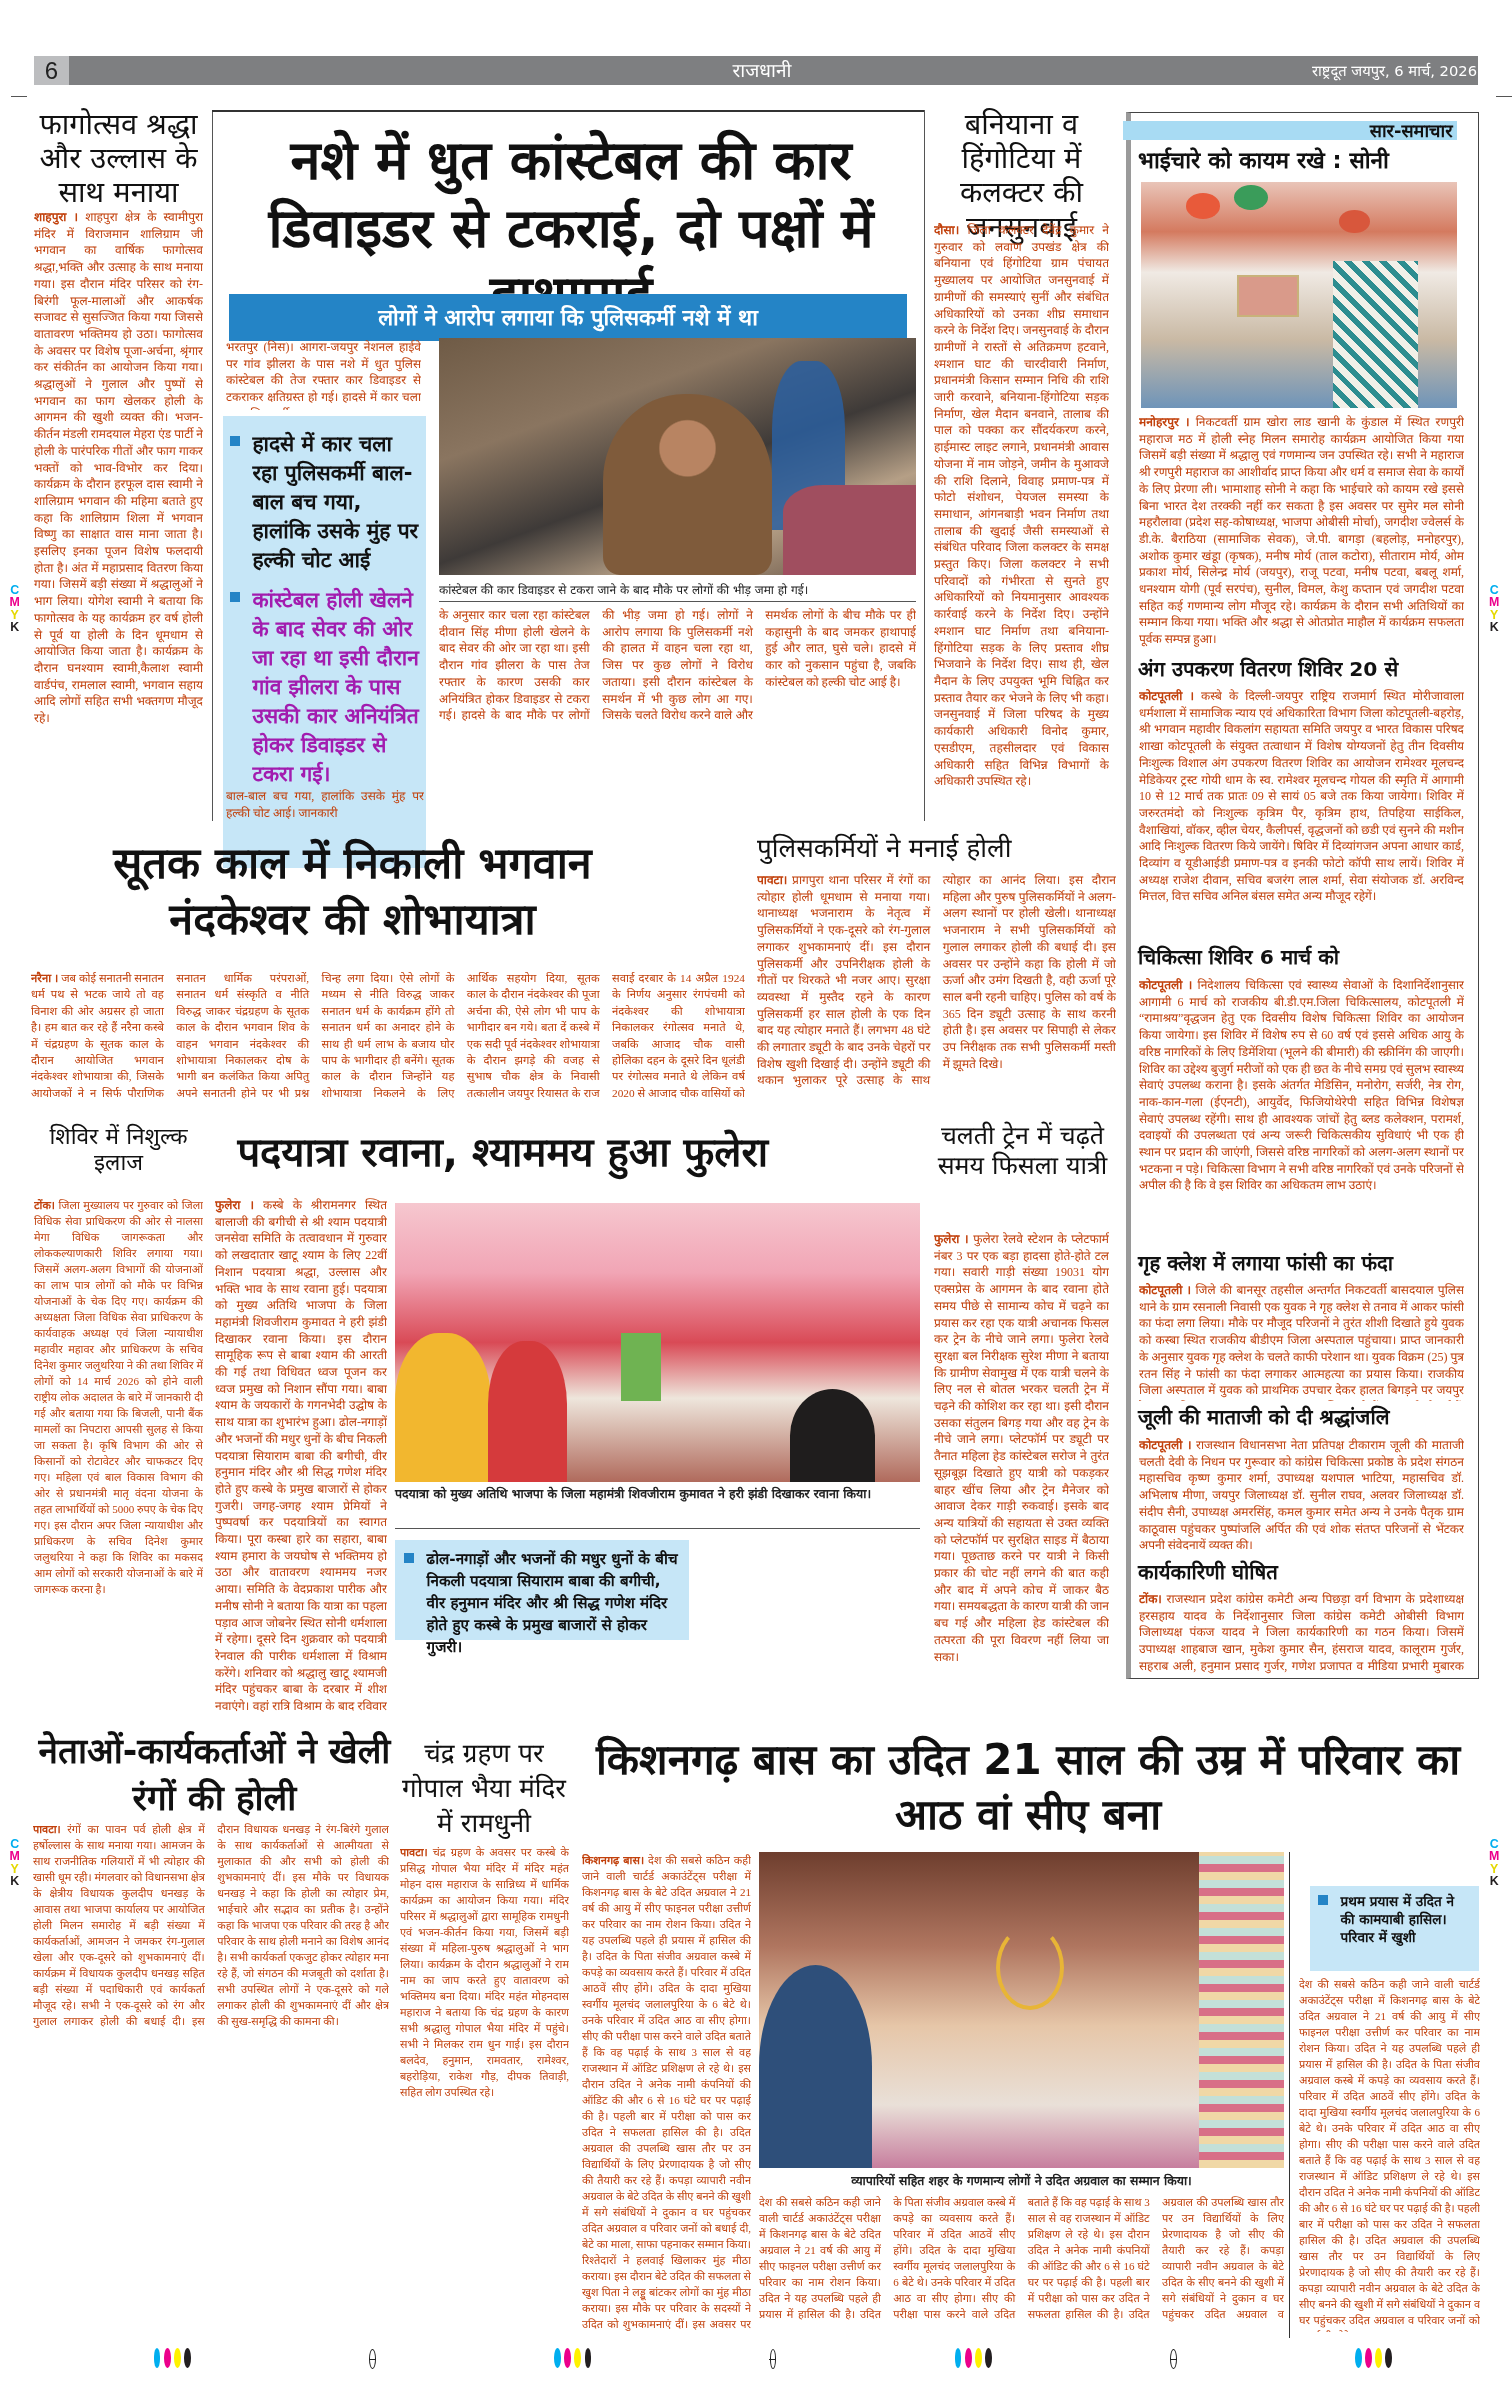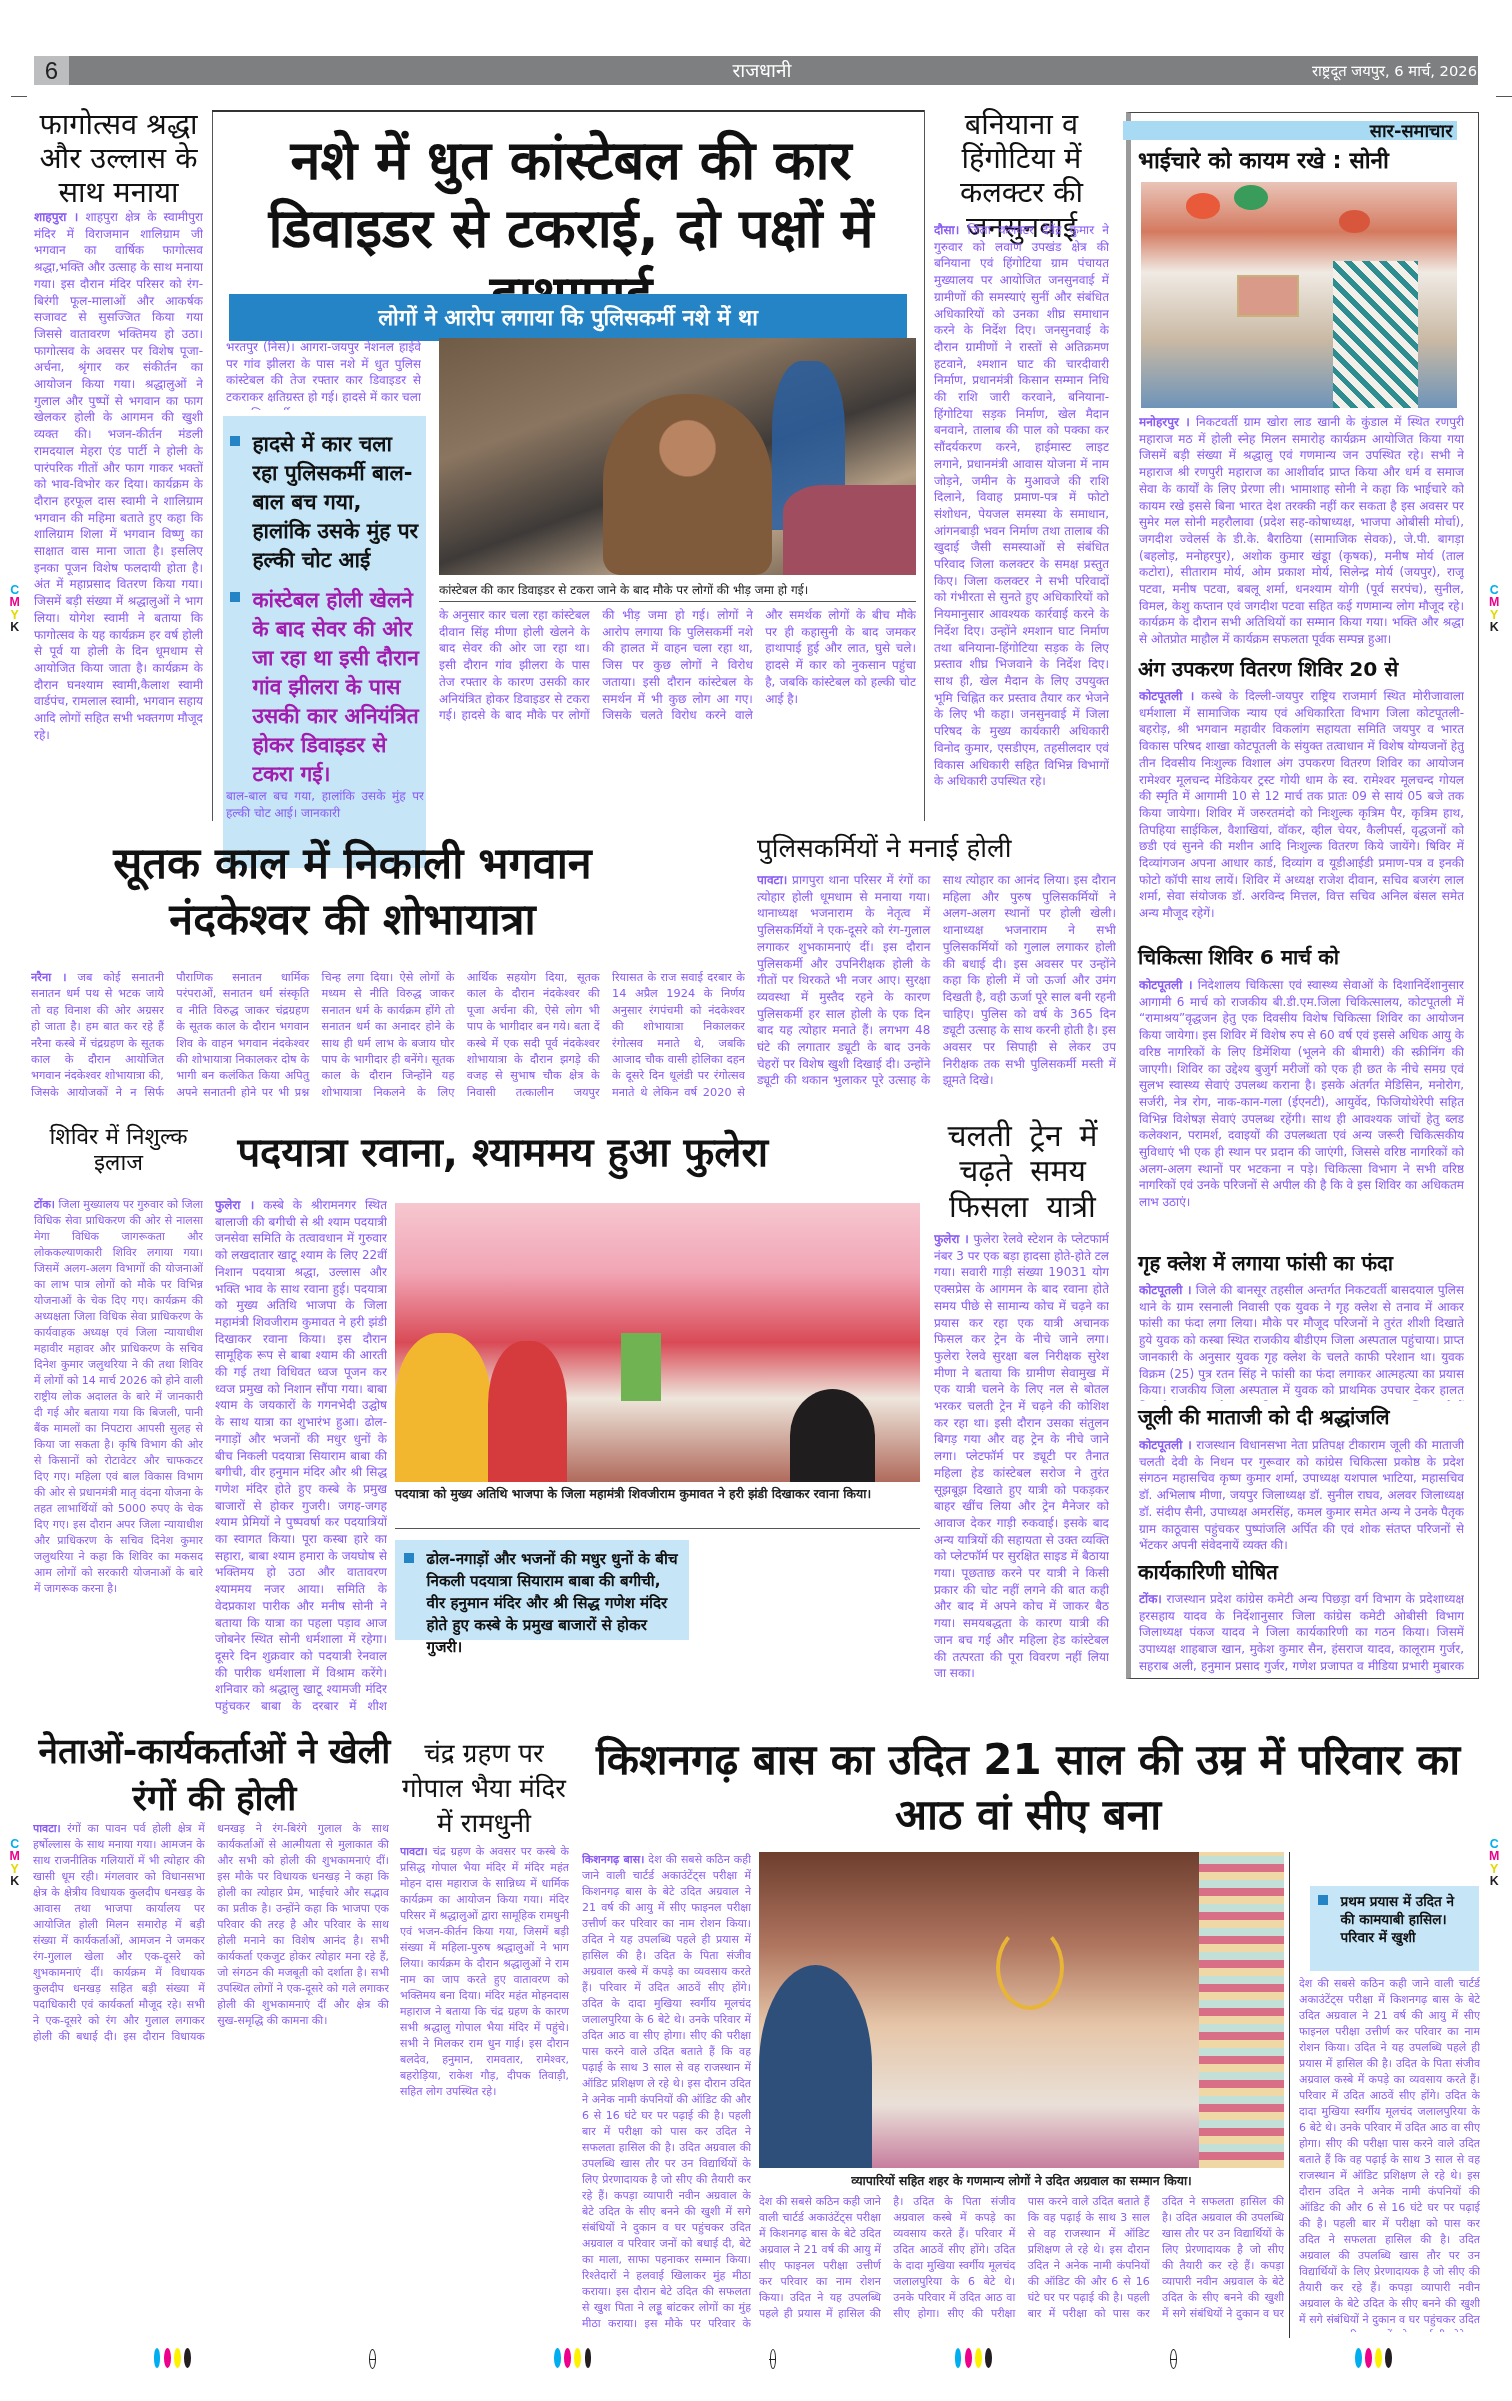--- a/index.html
+++ b/index.html
@@ -6,21 +6,21 @@
   html, body { width: 1512px; height: 2401px; background: #fff; overflow: hidden; }
   body { position: relative; font-family: "DejaVu Sans", sans-serif; color: #1a1a1a; }
   .abs { position: absolute; }
   .masthead { left: 34px; top: 56px; width: 1444px; height: 29px; background: #7e7f81; }
   .page-num { left: 34px; top: 56px; width: 35px; height: 29px; background: #bcbdbf; color: #222; font-size: 24px; line-height: 29px; text-align: center; font-family: "Liberation Sans", sans-serif; }
   .mh-section { left: 649px; top: 56px; width: 226px; height: 29px; color: #fff; font-size: 19px; line-height: 29px; text-align: center; }
   .mh-date { right: 35px; top: 56px; width: 395px; height: 29px; color: #fff; font-size: 14.7px; line-height: 29px; text-align: right; }
   .crop { background: #555; }
   .head { font-family: "DejaVu Sans", sans-serif; font-weight: bold; color: #111; text-align: center; line-height: 1.15; }
   .head-light { font-family: "DejaVu Sans", sans-serif; font-weight: normal; color: #111; text-align: center; line-height: 1.18; }
-  .body { font-size: 12px; line-height: 16.7px; text-align: justify; color: #8b5cf6; overflow: hidden; }
+  .body { font-size: 12px; line-height: 16.7px; text-align: justify; color: #c2410c; overflow: hidden; font-family: Liberation Serif, serif; }
   .body b { font-weight: bold; }
   .cols2 { column-count: 2; column-gap: 12.4px; }
   .cols3 { column-count: 3; column-gap: 12.4px; }
   .cols4 { column-count: 4; column-gap: 12.4px; }
   .cols5 { column-count: 5; column-gap: 12.4px; }
   .photo { overflow: hidden; }
   .caption { font-size: 12px; line-height: 16px; font-weight: bold; color: #222; }
   .blue-bar { background: #2484c6; color: #fff; font-weight: bold; text-align: center; }
   .light-box { background: #c6e6f7; }
   .bullet { width: 10.2px; height: 10.2px; background: #2484c6; display: inline-block; margin-right: 12.4px; vertical-align: top; margin-top: 5.6px; }
@@ -159,21 +159,21 @@
   <div style="position:absolute;left:226px;top:130px;width:40px;height:68px;background:#6fb352;"></div>
   <div style="position:absolute;left:395px;top:186px;width:85px;height:93px;background:#1f1d1d;border-radius:50% 50% 0 0;"></div>
 </div>
 <div class="abs caption" style="left:395px;top:1486px;width:525px;font-size:12.4px;">पदयात्रा को मुख्य अतिथि भाजपा के जिला महामंत्री शिवजीराम कुमावत ने हरी झंडी दिखाकर रवाना किया।</div>
 <div class="abs" style="left:395px;top:1528px;width:525px;height:1.1px;background:#555;"></div>
 <div class="abs light-box" style="left:395px;top:1540px;width:294px;height:100px;padding:8px 9px;display:flex;">
   <span class="bullet" style="flex:none;margin-top:4.5px;"></span>
   <span style="font-size:15.2px;line-height:22px;font-weight:bold;color:#111;">ढोल-नगाड़ों और भजनों की मधुर धुनों के बीच निकली पदयात्रा सियाराम बाबा की बगीची, वीर हनुमान मंदिर और श्री सिद्ध गणेश मंदिर होते हुए कस्बे के प्रमुख बाजारों से होकर गुजरी।</span>
 </div>
 
-<div class="abs head-light" style="left:932px;top:1121px;width:181px;font-size:30px;font-family:Liberation Mono, monospace;">चलती ट्रेन में चढ़ते समय फिसला यात्री</div>
+<div class="abs head-light" style="left:932px;top:1121px;width:181px;font-size:25px;">चलती ट्रेन में चढ़ते समय फिसला यात्री</div>
 <div class="abs body" style="left:934px;top:1231px;width:175px;height:491px;">
   <b>फुलेरा ।</b>
   <span>फुलेरा रेलवे स्टेशन के प्लेटफार्म नंबर 3 पर एक बड़ा हादसा होते-होते टल गया। सवारी गाड़ी संख्या 19031 योग एक्सप्रेस के आगमन के बाद रवाना होते समय पीछे से सामान्य कोच में चढ़ने का प्रयास कर रहा एक यात्री अचानक फिसल कर ट्रेन के नीचे जाने लगा। फुलेरा रेलवे सुरक्षा बल निरीक्षक सुरेश मीणा ने बताया कि ग्रामीण सेवामुख में एक यात्री चलने के लिए नल से बोतल भरकर चलती ट्रेन में चढ़ने की कोशिश कर रहा था। इसी दौरान उसका संतुलन बिगड़ गया और वह ट्रेन के नीचे जाने लगा। प्लेटफॉर्म पर ड्यूटी पर तैनात महिला हेड कांस्टेबल सरोज ने तुरंत सूझबूझ दिखाते हुए यात्री को पकड़कर बाहर खींच लिया और ट्रेन मैनेजर को आवाज देकर गाड़ी रुकवाई। इसके बाद अन्य यात्रियों की सहायता से उक्त व्यक्ति को प्लेटफॉर्म पर सुरक्षित साइड में बैठाया गया। पूछताछ करने पर यात्री ने किसी प्रकार की चोट नहीं लगने की बात कही और बाद में अपने कोच में जाकर बैठ गया। समयबद्धता के कारण यात्री की जान बच गई और महिला हेड कांस्टेबल की तत्परता की पूरा विवरण नहीं लिया जा सका।</span>
 </div>
 
 <div class="abs head" style="left:34px;top:1728px;width:361px;font-size:35px;line-height:1.35;">नेताओं-कार्यकर्ताओं ने खेली रंगों की होली</div>
 <div class="abs body cols2" style="left:33px;top:1821px;width:356px;height:511px;font-size:11px;line-height:16px;">
   <b>पावटा।</b>
   <span>रंगों का पावन पर्व होली क्षेत्र में हर्षोल्लास के साथ मनाया गया। आमजन के साथ राजनीतिक गलियारों में भी त्योहार की खासी धूम रही। मंगलवार को विधानसभा क्षेत्र के क्षेत्रीय विधायक कुलदीप धनखड़ के आवास तथा भाजपा कार्यालय पर आयोजित होली मिलन समारोह में बड़ी संख्या में कार्यकर्ताओं, आमजन ने जमकर रंग-गुलाल खेला और एक-दूसरे को शुभकामनाएं दीं। कार्यक्रम में विधायक कुलदीप धनखड़ सहित बड़ी संख्या में पदाधिकारी एवं कार्यकर्ता मौजूद रहे। सभी ने एक-दूसरे को रंग और गुलाल लगाकर होली की बधाई दी। इस दौरान विधायक धनखड़ ने रंग-बिरंगे गुलाल के साथ कार्यकर्ताओं से आत्मीयता से मुलाकात की और सभी को होली की शुभकामनाएं दीं। इस मौके पर विधायक धनखड़ ने कहा कि होली का त्योहार प्रेम, भाईचारे और सद्भाव का प्रतीक है। उन्होंने कहा कि भाजपा एक परिवार की तरह है और परिवार के साथ होली मनाने का विशेष आनंद है। सभी कार्यकर्ता एकजुट होकर त्योहार मना रहे हैं, जो संगठन की मजबूती को दर्शाता है। सभी उपस्थित लोगों ने एक-दूसरे को गले लगाकर होली की शुभकामनाएं दीं और क्षेत्र की सुख-समृद्धि की कामना की।</span>
 </div>

